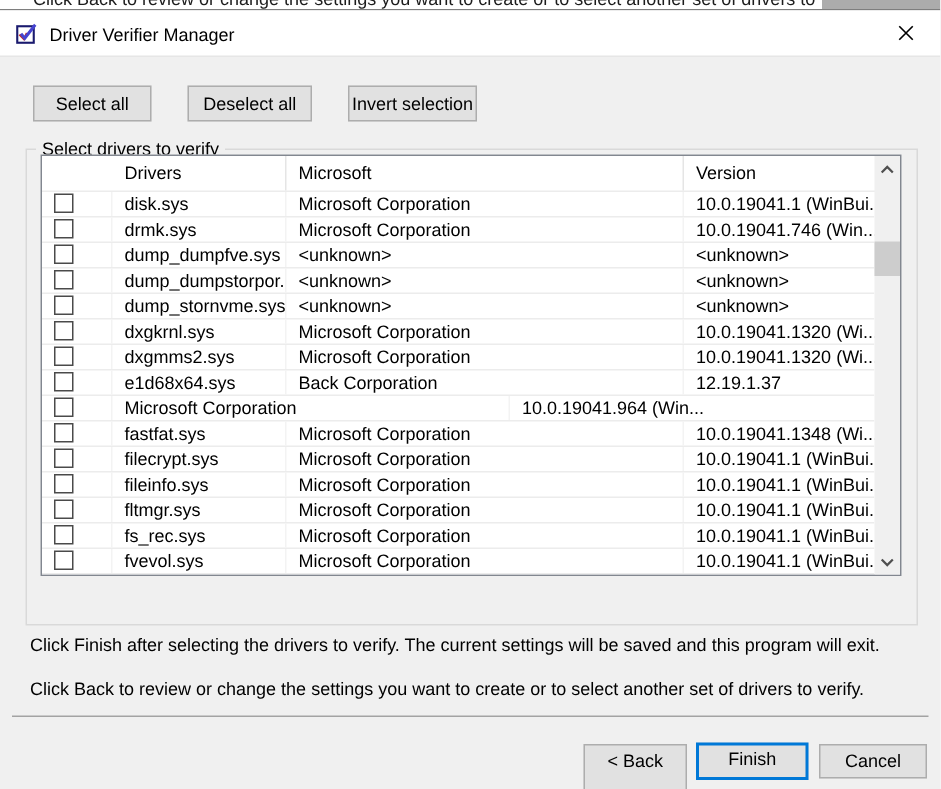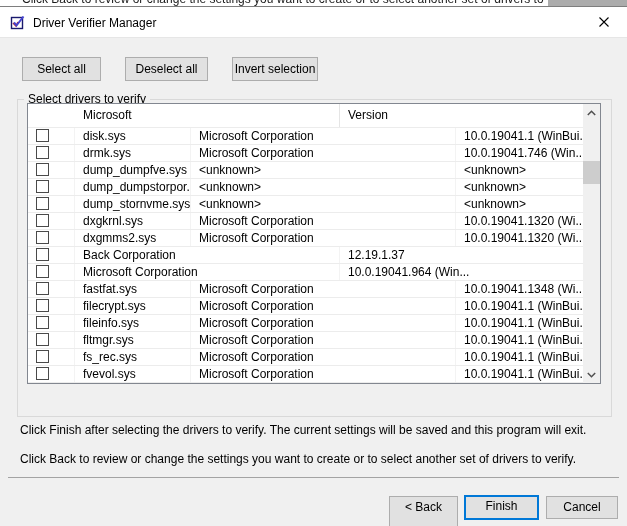--- a/index.html
+++ b/index.html
@@ -86,20 +86,21 @@
   <div class="btn btn-select-all">Select all</div>
   <div class="btn btn-invert">Invert selection</div>
   <div class="btn btn-deselect-all">Deselect all</div>
 
   <div class="groupbox"></div>
   <div class="group-label">Select drivers to verify</div>
 
   <div class="table">
     <div class="thead">
       <div class="th c0">Verify?</div>
+      <div class="th c1">Drivers</div>
       <div class="th c2">Microsoft</div>
       <div class="th c3">Version</div>
     </div>
     <div class="tbody">
         <div class="trow">
           <div class="tc c0">
             <div class="cb"></div>
           </div>
           <div class="tc c1">disk.sys</div>
           <div class="tc c2">Microsoft Corporation</div>
@@ -150,20 +151,21 @@
             <div class="cb"></div>
           </div>
           <div class="tc c1">dxgmms2.sys</div>
           <div class="tc c2">Microsoft Corporation</div>
           <div class="tc c3">10.0.19041.1320 (Wi...</div>
         </div>
         <div class="trow">
           <div class="tc c0">
             <div class="cb"></div>
           </div>
+          <div class="tc c1">e1d68x64.sys</div>
           <div class="tc c2">Back Corporation</div>
           <div class="tc c3">12.19.1.37</div>
         </div>
         <div class="trow">
           <div class="tc c0">
             <div class="cb"></div>
           </div>
           <div class="tc c2">Microsoft Corporation</div>
           <div class="tc c3">10.0.19041.964 (Win...</div>
         </div>

